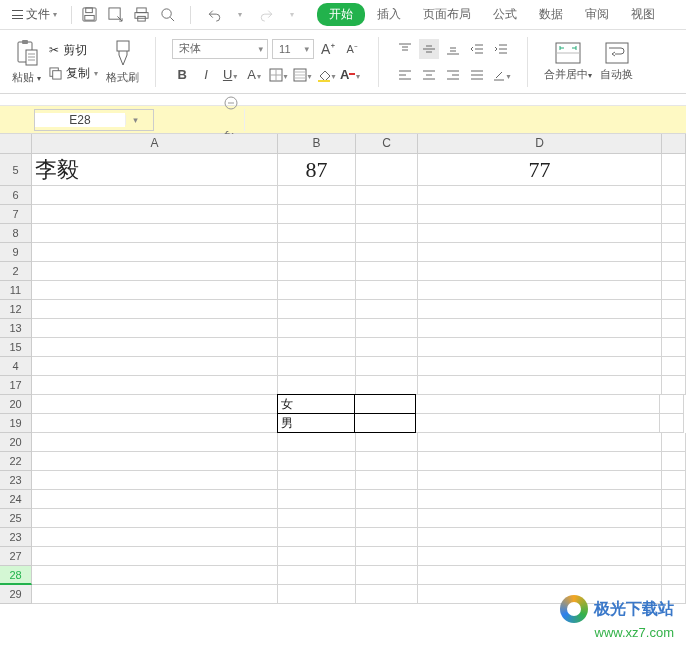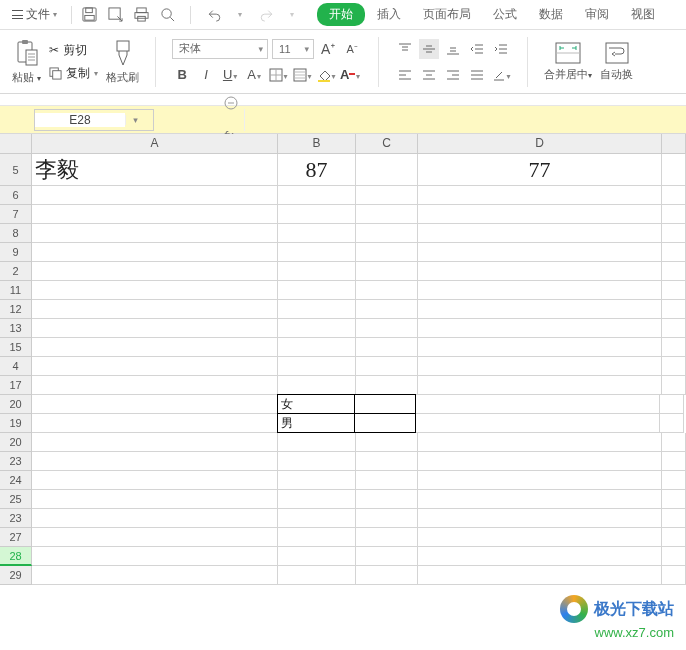--- a/index.html
+++ b/index.html
@@ -455,20 +455,28 @@
       </div>
       <div class="row">
         <div class="rh">20</div>
         <div class="cell" style="width: 246px;"></div>
         <div class="cell" style="width: 78px;"></div>
         <div class="cell" style="width: 62px;"></div>
         <div class="cell" style="width: 244px;"></div>
         <div class="cell" style="width: 24px;"></div>
       </div>
       <div class="row">
+        <div class="rh">22</div>
+        <div class="cell" style="width: 246px;"></div>
+        <div class="cell" style="width: 78px;"></div>
+        <div class="cell" style="width: 62px;"></div>
+        <div class="cell" style="width: 244px;"></div>
+        <div class="cell" style="width: 24px;"></div>
+      </div>
+      <div class="row">
         <div class="rh">23</div>
         <div class="cell" style="width: 246px;"></div>
         <div class="cell" style="width: 78px;"></div>
         <div class="cell" style="width: 62px;"></div>
         <div class="cell" style="width: 244px;"></div>
         <div class="cell" style="width: 24px;"></div>
       </div>
       <div class="row">
         <div class="rh">24</div>
         <div class="cell" style="width: 246px;"></div>

